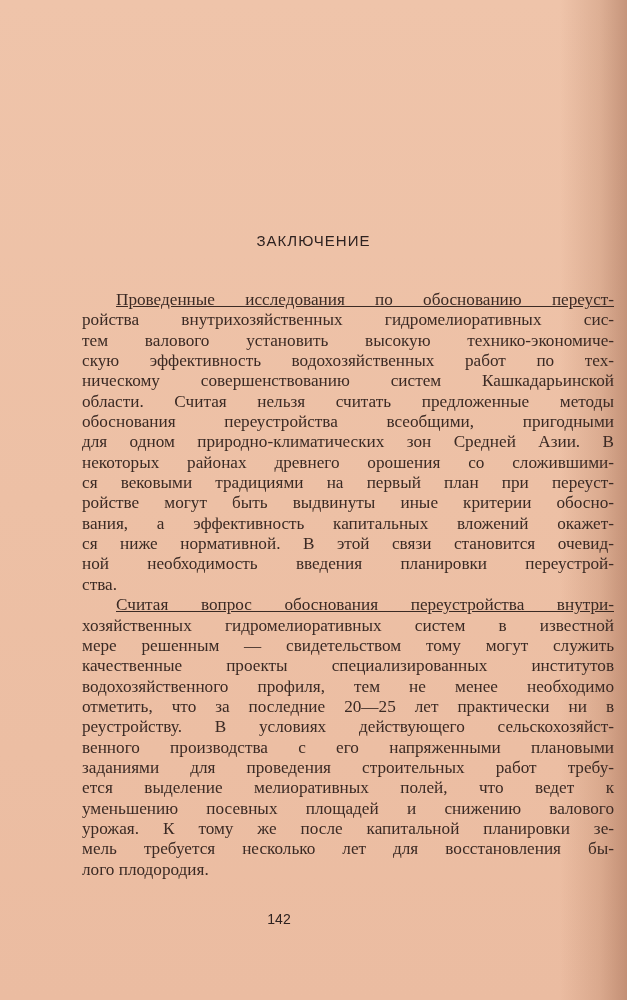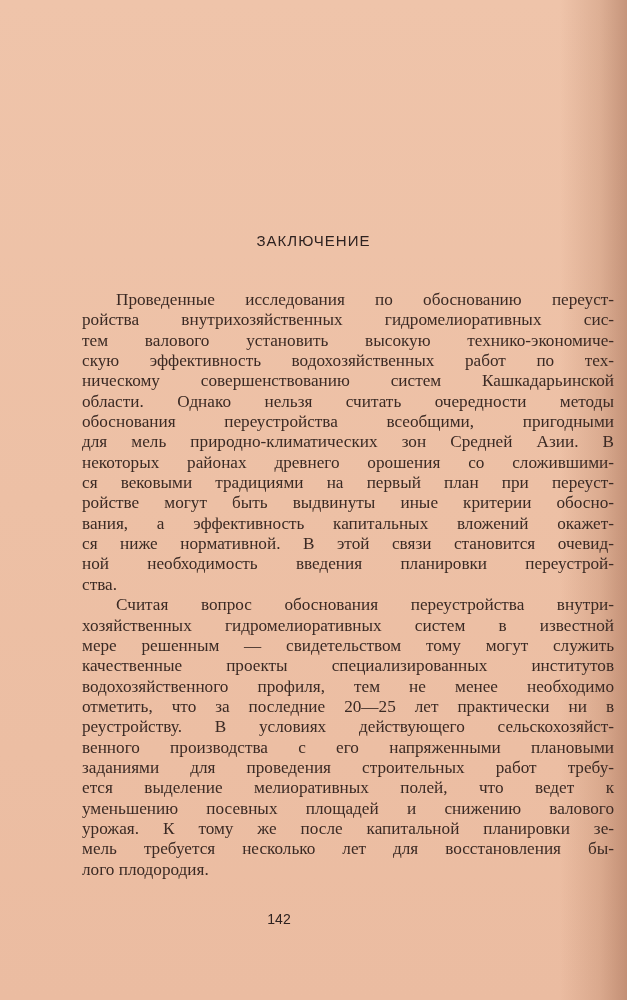--- a/index.html
+++ b/index.html
@@ -42,20 +42,21 @@
     line-height: 20.35px;
   }
   .line {
     display: block;
     white-space: nowrap;
     text-align: justify;
     text-align-last: justify;
   }
   .line.indent {
     padding-left: 34px;
+    text-decoration: underline;
   }
   .line.last {
     text-align-last: left;
   }
   .page-number {
     position: absolute;
     left: 0;
     width: 558px;
     top: 911px;
     text-align: center;
@@ -70,23 +71,23 @@
 <div class="page">
   <div class="heading">ЗАКЛЮЧЕНИЕ</div>
 
   <div class="body-text">
     <div>
       <span class="line indent">Проведенные исследования по обоснованию переуст-</span>
       <span class="line">ройства внутрихозяйственных гидромелиоративных сис-</span>
       <span class="line">тем валового установить высокую технико-экономиче-</span>
       <span class="line">скую эффективность водохозяйственных работ по тех-</span>
       <span class="line">ническому совершенствованию систем Кашкадарьинской</span>
-      <span class="line">области. Однако нельзя считать очередности методы</span>
+      <span class="line">области. Считая нельзя считать предложенные методы</span>
       <span class="line">обоснования переустройства всеобщими, пригодными</span>
-      <span class="line">для мель природно-климатических зон Средней Азии. В</span>
+      <span class="line">для одном природно-климатических зон Средней Азии. В</span>
       <span class="line">некоторых районах древнего орошения со сложившими-</span>
       <span class="line">ся вековыми традициями на первый план при переуст-</span>
       <span class="line">ройстве могут быть выдвинуты иные критерии обосно-</span>
       <span class="line">вания, а эффективность капитальных вложений окажет-</span>
       <span class="line">ся ниже нормативной. В этой связи становится очевид-</span>
       <span class="line">ной необходимость введения планировки переустрой-</span>
       <span class="line last">ства.</span>
     </div>
     <div>
       <span class="line indent">Считая вопрос обоснования переустройства внутри-</span>

